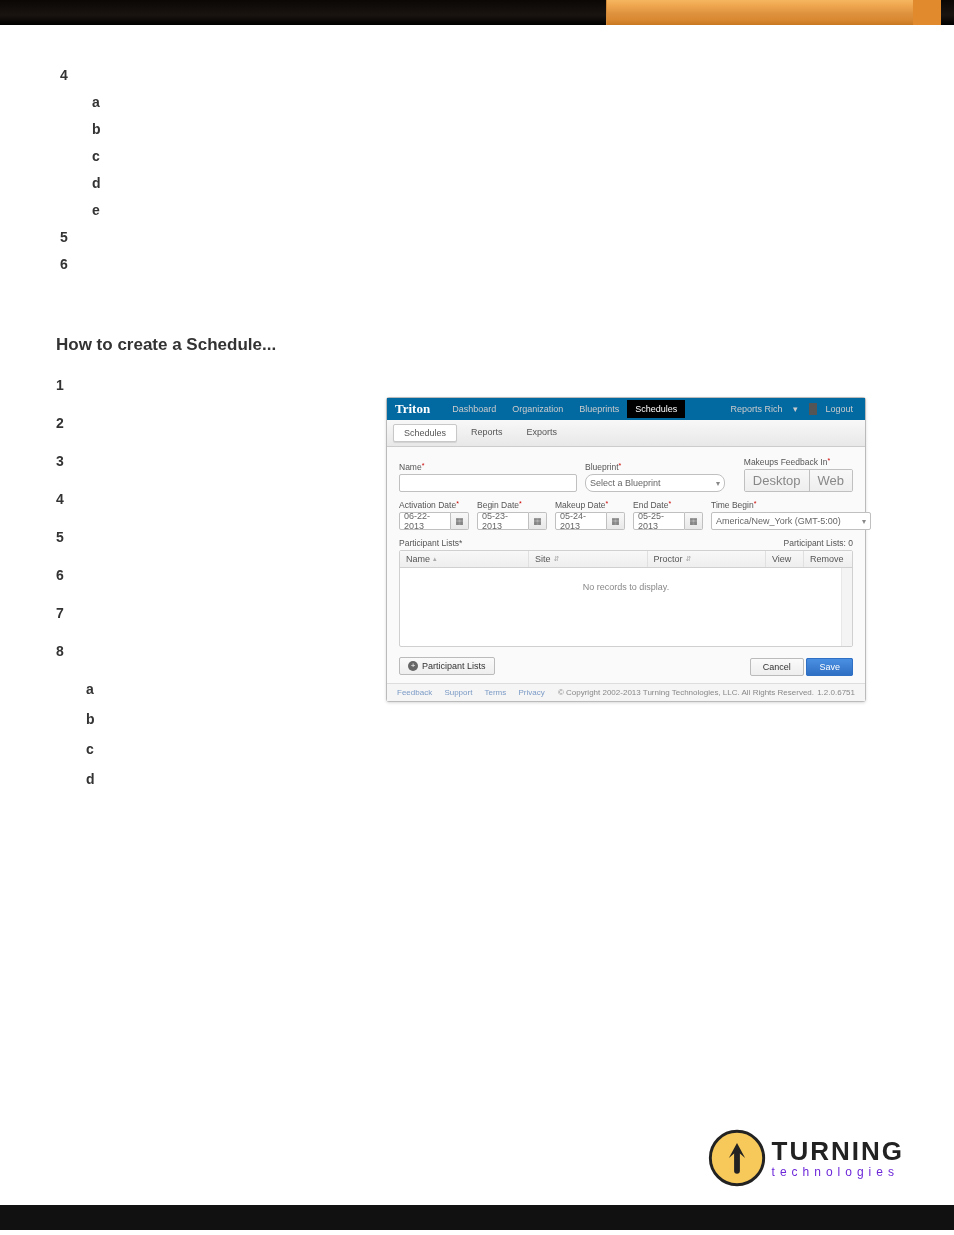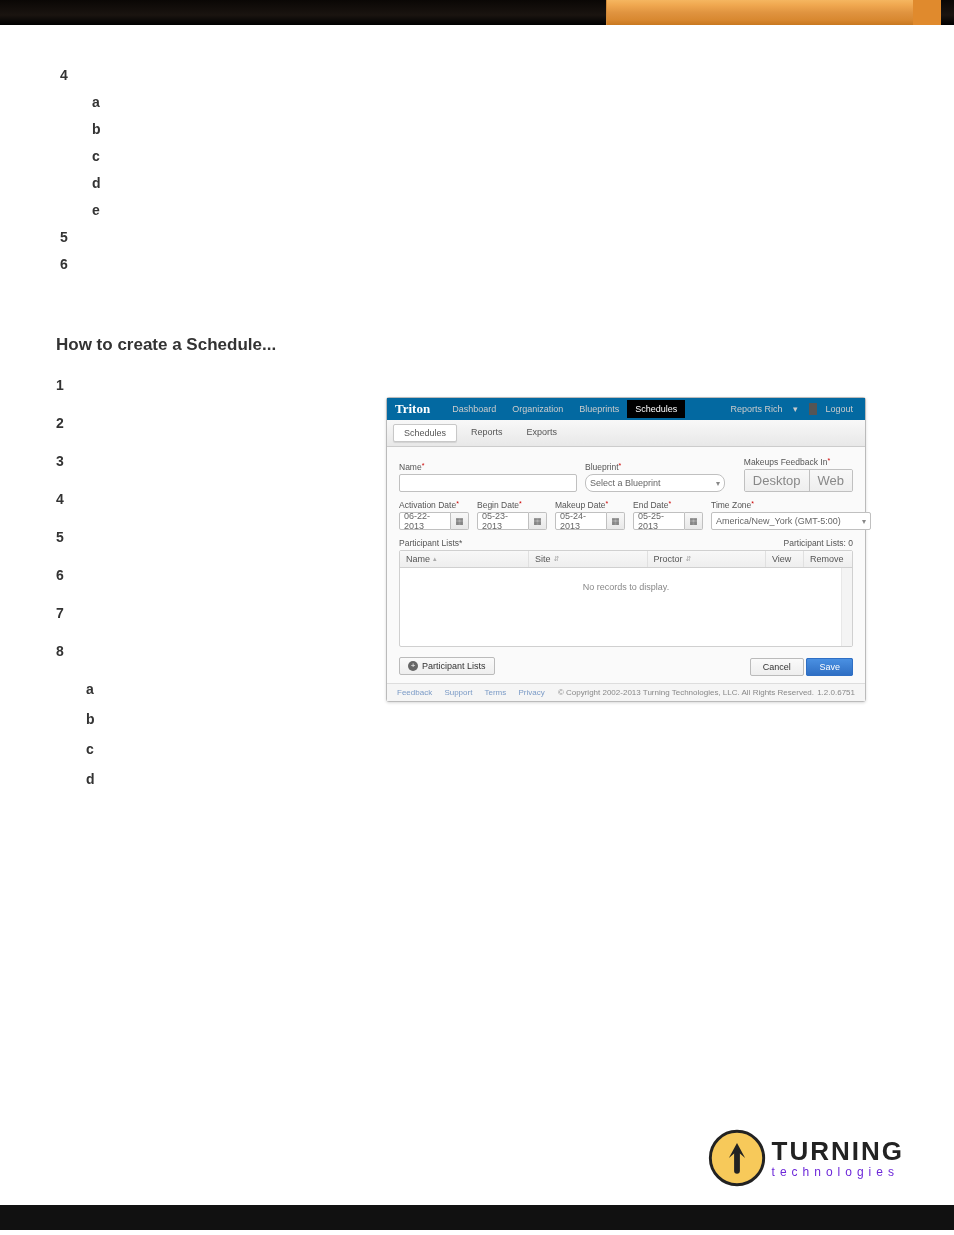--- a/index.html
+++ b/index.html
@@ -246,21 +246,21 @@
                 </div>
             </div>
             <div class="field">
               <label><span>End Date</span><span class="req">*</span></label>
               <div class="dateinp">
                   <div class="inp">05-25-2013</div>
                   <div class="cal">▦</div>
                 </div>
             </div>
             <div class="field" style="flex:1;">
-              <label><span>Time Zone</span><span class="req">*</span></label>
+              <label><span>Time Begin</span><span class="req">*</span></label>
               <div class="inp sel" style="width:160px;">America/New_York (GMT-5:00)</div>
             </div>
           </div>
 
           <div class="plist-hdr">
             <span><span>Participant Lists</span><span class="req">*</span></span>
             <span>Participant Lists: 0</span>
           </div>
 
           <div class="grid">

